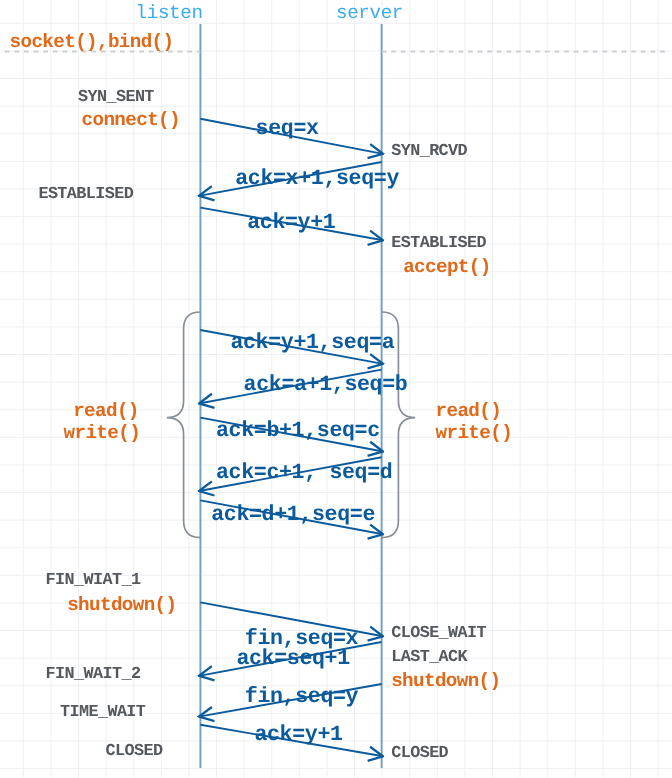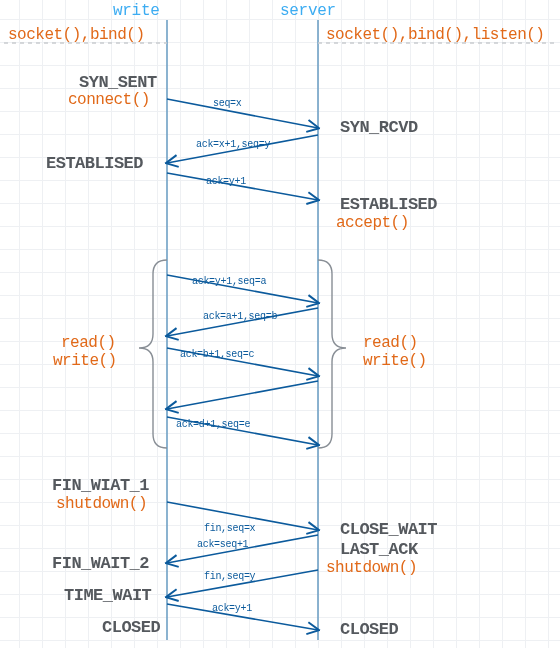--- a/index.html
+++ b/index.html
@@ -18,24 +18,24 @@
     background-size: 23px 23px;
     background-position: -4px -4px;
     overflow: hidden;
   }
   .lbl {
     position: absolute;
     white-space: nowrap;
     font-size: 16px;
     letter-spacing: -0.3px;
   }
-  .state { color: #55595e; font-weight: 600; font-size: 17px; letter-spacing: -0.5px; padding-left: 14px;}
-  .call  { color: #e16919; font-weight: 400; font-size: 16px; letter-spacing: -0.5px;}
+  .state { color: #55595e; font-weight: 600; font-size: 14px; letter-spacing: -0.5px;}
+  .call  { color: #e16919; font-weight: 700; font-size: 16px; letter-spacing: -0.5px;}
   .header { color: #3cacf2; font-weight: 400; font-size: 16px; }
-  .msg   { color: #0b5a9c; font-weight: 400; font-size: 10px; letter-spacing: -0.3px;}
+  .msg   { color: #0b5a9c; font-weight: 700; font-size: 18px; letter-spacing: -0.3px;}
   svg.fx {
     position: absolute;
     top: 0; left: 0;
     width: 560px;
     height: 648px;
     pointer-events: none;
   }
   .lifeline { stroke: #6fa0c5; stroke-width: 1.6; fill: none; }
   .dash { stroke: #c9ccd0; stroke-width: 1.4; stroke-dasharray: 4 4; fill: none; }
   .arrow { stroke: #0b5a9c; stroke-width: 1.6; fill: none; }
@@ -71,25 +71,24 @@
 
     <path class="brace" d="M167,260 q-14,0 -14,14 l0,60 q0,14 -14,14 q14,0 14,14 l0,72 q0,14 14,14"></path>
     <path class="brace" d="M318,260 q14,0 14,14 l0,60 q0,14 14,14 q-14,0 -14,14 l0,72 q0,14 -14,14"></path>
 
     <line class="arrow" marker-end="url(#ah)" x1="167" y1="502" x2="318" y2="530"></line>
     <line class="arrow" marker-end="url(#ah)" x1="318" y1="535" x2="167" y2="563"></line>
     <line class="arrow" marker-end="url(#ah)" x1="318" y1="570" x2="167" y2="597"></line>
     <line class="arrow" marker-end="url(#ah)" x1="167" y1="604" x2="318" y2="630"></line>
   </svg>
 
-  <div class="lbl header" style="left:113px;top:2px;">write</div>
+  <div class="lbl header" style="left:113px;top:2px;">listen</div>
   <div class="lbl header" style="left:280px;top:2px;">server</div>
 
   <div class="lbl call" style="left:8px;top:26px;">socket(),bind()</div>
-  <div class="lbl call" style="left:326px;top:26px;">socket(),bind(),listen()</div>
 
   <div class="lbl state" style="left:65px;top:73px;">SYN_SENT</div>
   <div class="lbl call" style="left:68px;top:91px;">connect()</div>
   <div class="lbl state" style="left:32px;top:154px;">ESTABLISED</div>
 
   <div class="lbl call" style="left:61px;top:334px;">read()</div>
   <div class="lbl call" style="left:53px;top:352px;">write()</div>
 
   <div class="lbl state" style="left:38px;top:476px;">FIN_WIAT_1</div>
   <div class="lbl call" style="left:56px;top:495px;">shutdown()</div>
@@ -109,20 +108,21 @@
   <div class="lbl call" style="left:326px;top:559px;">shutdown()</div>
   <div class="lbl state" style="left:326px;top:620px;">CLOSED</div>
 
   <div class="lbl msg" style="left:213px;top:98px;">seq=x</div>
   <div class="lbl msg" style="left:180px;top:139px;padding-left:16px;">ack=x+1,seq=y</div>
   <div class="lbl msg" style="left:206px;top:176px;">ack=y+1</div>
 
   <div class="lbl msg" style="left:192px;top:276px;">ack=y+1,seq=a</div>
   <div class="lbl msg" style="left:163px;top:311px;margin-left:40px;">ack=a+1,seq=b</div>
   <div class="lbl msg" style="left:180px;top:349px;">ack=b+1,seq=c</div>
+  <div class="lbl msg" style="left:180px;top:384px;">ack=c+1,  seq=d</div>
   <div class="lbl msg" style="left:176px;top:419px;">ack=d+1,seq=e</div>
 
   <div class="lbl msg" style="left:204px;top:503px;margin-top:20px;">fin,seq=x</div>
   <div class="lbl msg" style="left:197px;top:539px;">ack=seq+1</div>
   <div class="lbl msg" style="left:204px;top:571px;">fin,seq=y</div>
   <div class="lbl msg" style="left:212px;top:603px;">ack=y+1</div>
 
 </div>
 
 </body></html>

